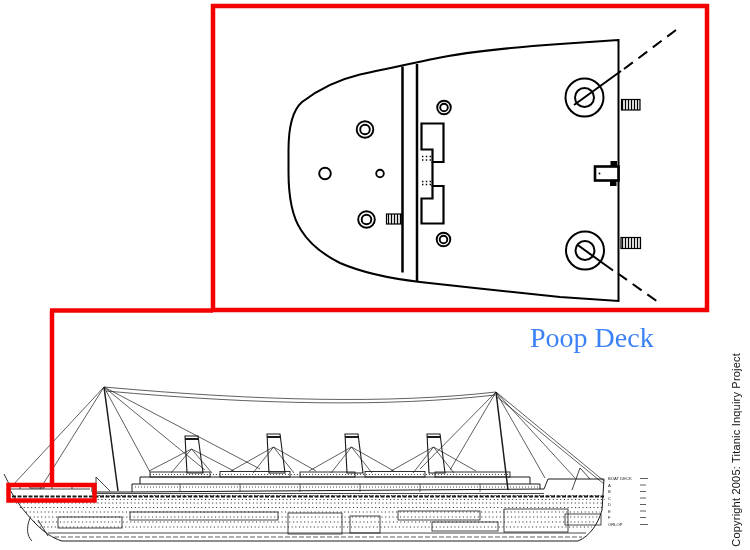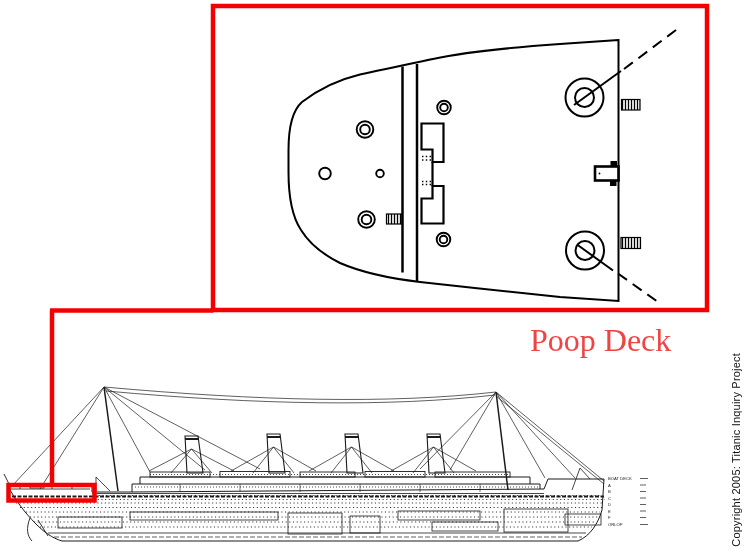--- a/index.html
+++ b/index.html
@@ -3,21 +3,21 @@
 <meta charset="utf-8">
 <style>
   html,body{margin:0;padding:0;background:#ffffff;}
   body{width:750px;height:550px;position:relative;overflow:hidden;
        font-family:"Liberation Sans",sans-serif;}
   .stage{position:absolute;left:0;top:0;width:750px;height:550px;}
   svg{position:absolute;left:0;top:0;}
   .poop-label{
     position:absolute;left:530px;top:322px;
     font-family:"Liberation Serif",serif;
-    font-size:32px;color:#ef4444;white-space:nowrap;
+    font-size:28px;color:#3b82f6;white-space:nowrap;
   }
   .copyright{
     position:absolute;right:8px;bottom:3px;
     writing-mode:vertical-rl;transform:rotate(180deg);
     font-family:"Liberation Sans",sans-serif;
     font-size:11px;color:#111;letter-spacing:0.2px;white-space:nowrap;
   }
   .deck-scale-text{font-family:"Liberation Sans",sans-serif;}
 </style>
 </head>

